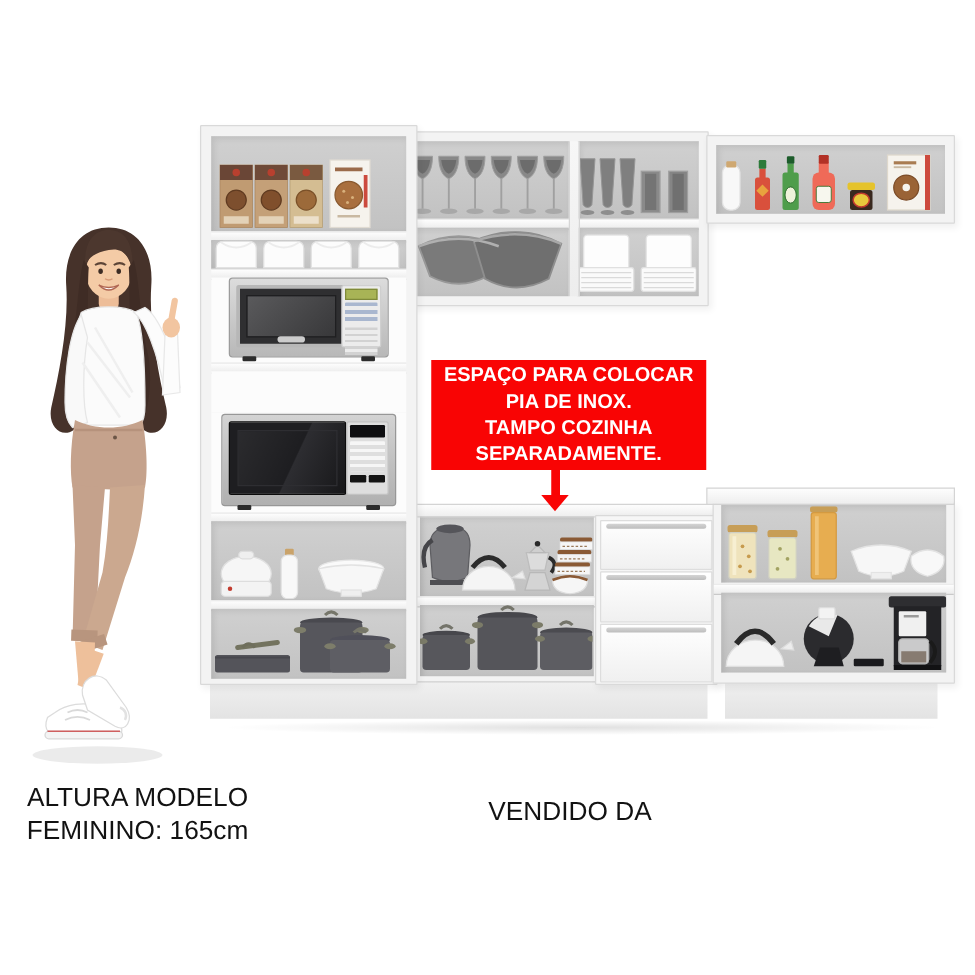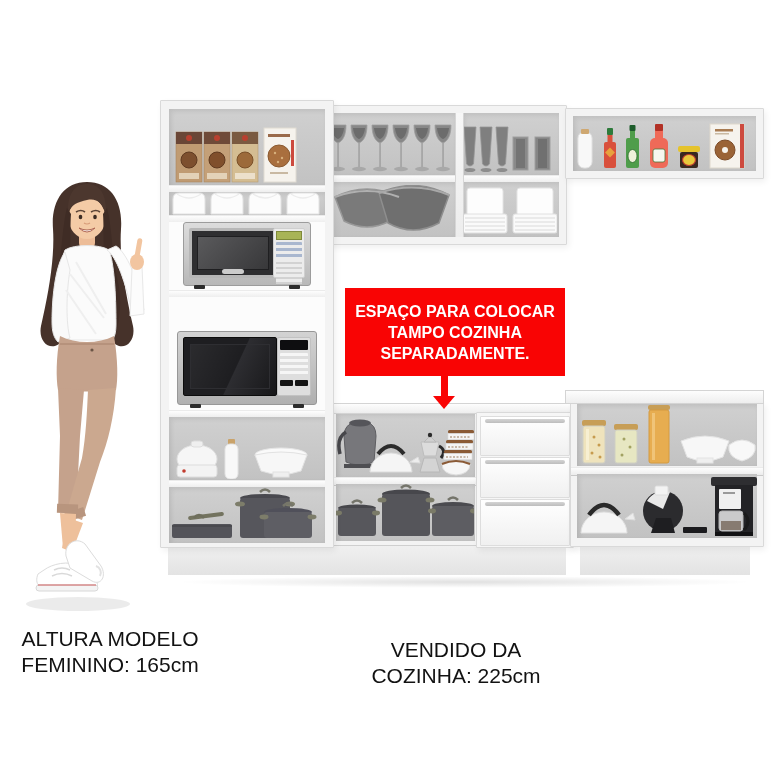--- a/index.html
+++ b/index.html
@@ -461,28 +461,28 @@
       </svg>
     </div>
   </div>
 
   <div class="plinth" style="left:168px;top:545px;width:398px;height:29px;z-index:1"></div>
   <div class="plinth" style="left:580px;top:544px;width:170px;height:30px;z-index:1"></div>
   <div class="floorshadow" style="left:175px;top:576px;width:580px;height:12px"></div>
 
   <div id="sink-note">
     <span>ESPAÇO PARA COLOCAR</span>
+    <span>PIA DE INOX.</span>
     <span>TAMPO COZINHA</span>
     <span>SEPARADAMENTE.</span>
   </div>
   <div id="arrow-stem"></div>
   <div id="arrow-head"></div>
 
   <div class="caption" style="left:12px;top:626px;width:196px">
     <span>ALTURA MODELO</span>
     <span>FEMININO: 165cm</span>
   </div>
   <div class="caption" style="left:348px;top:637px;width:216px">
     <span>VENDIDO DA</span>
-    <span>COZINHA: 225cm</span>
   </div>
 
 </div>
 
 </body></html>

